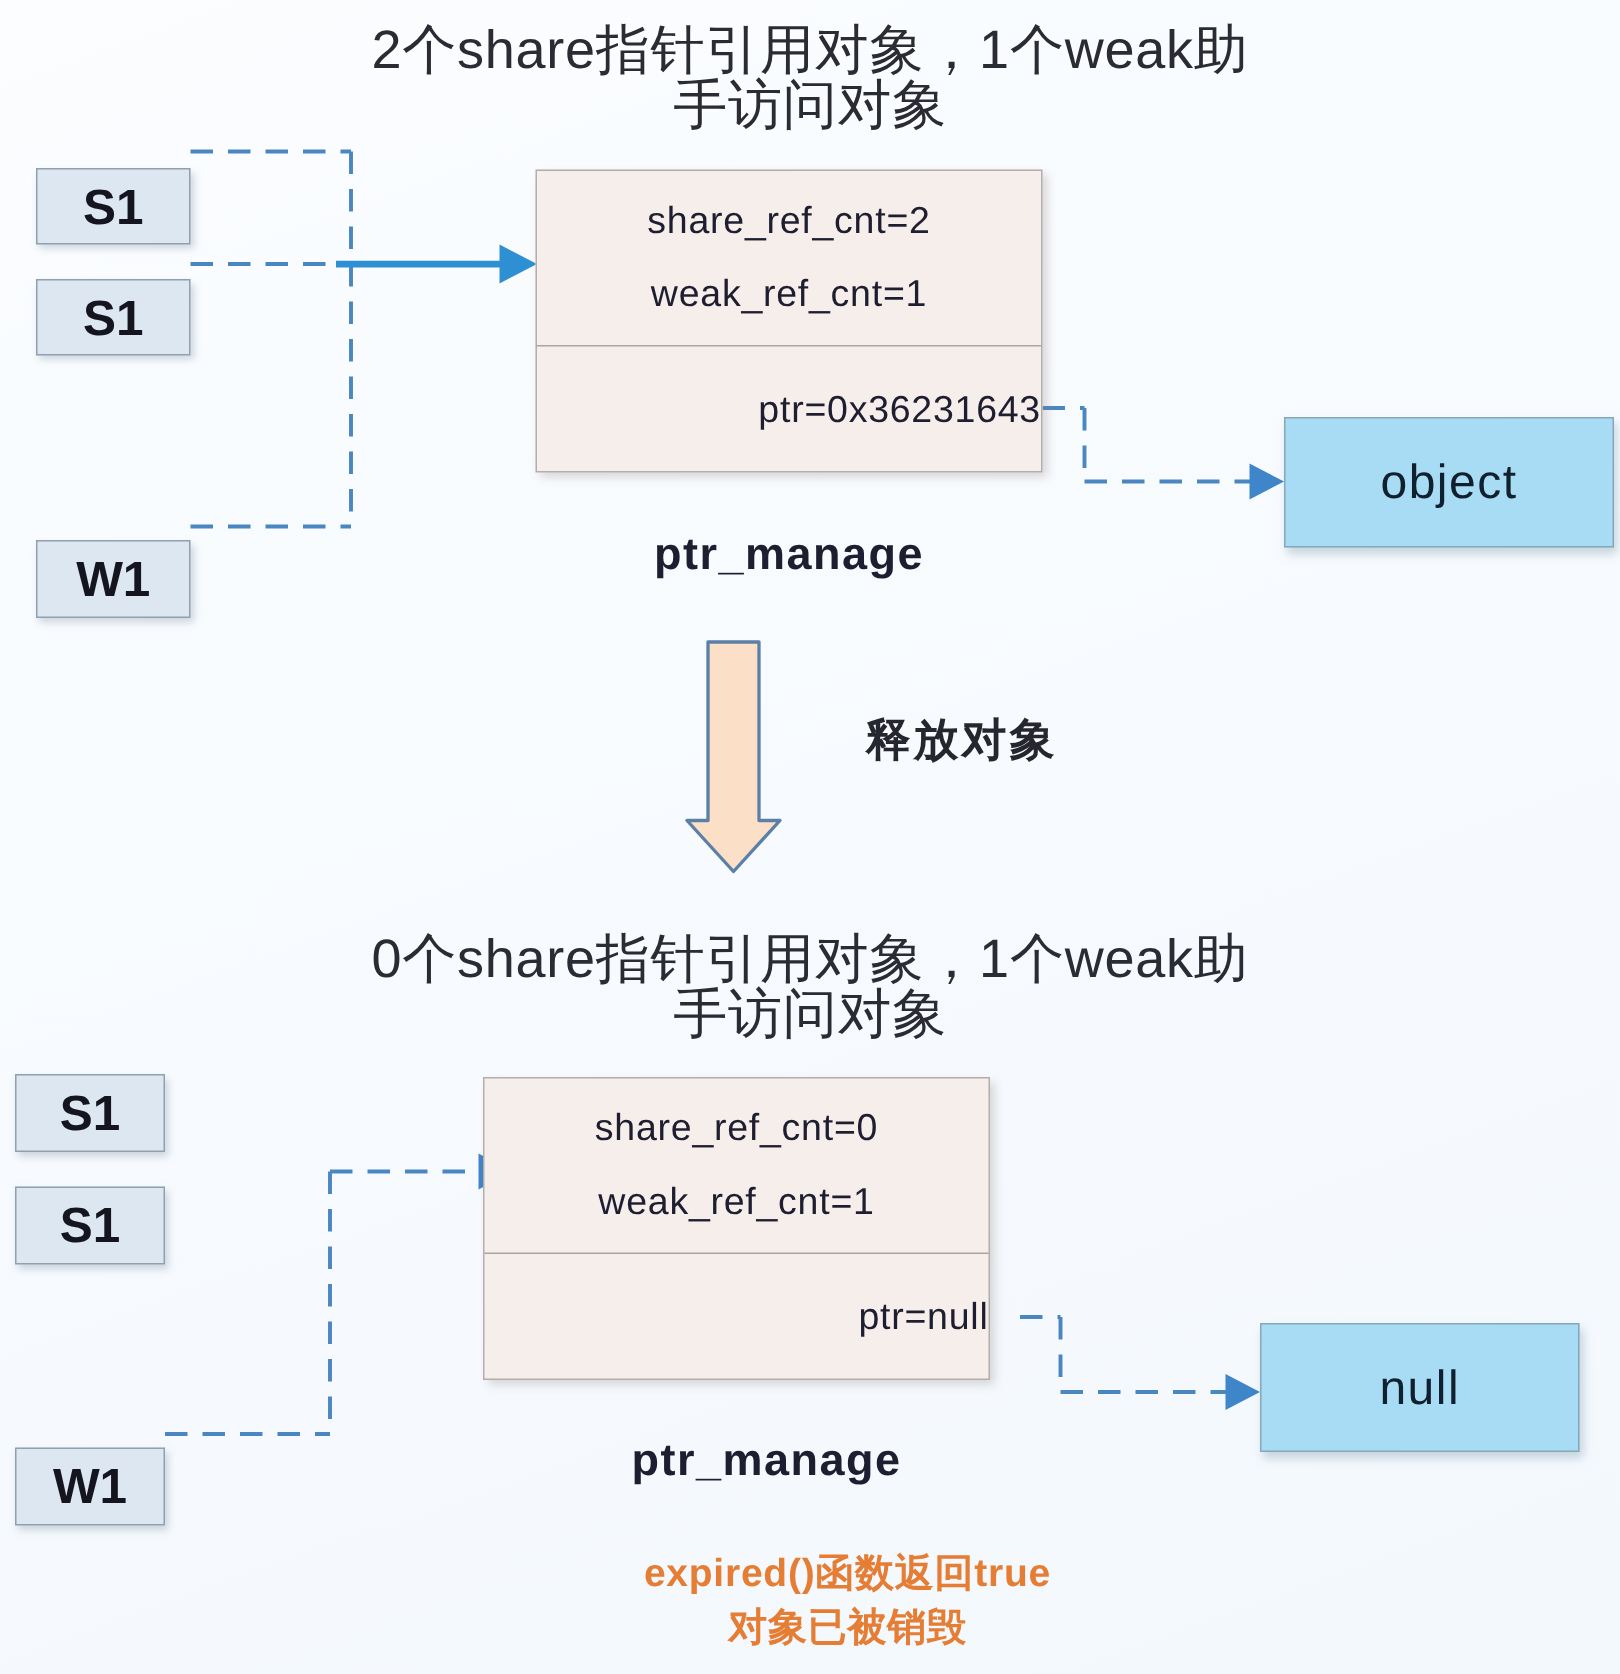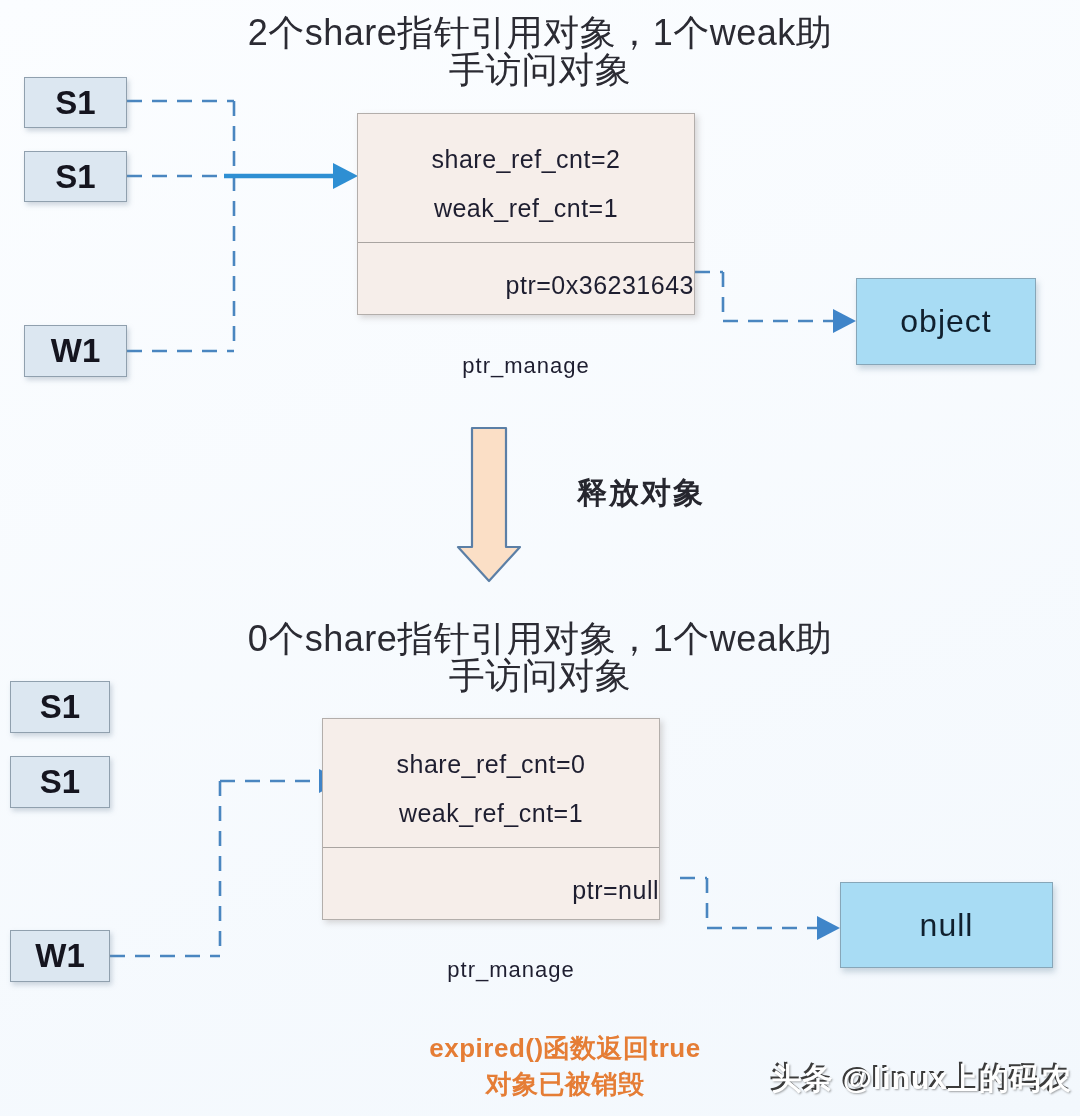--- a/index.html
+++ b/index.html
@@ -31,54 +31,54 @@
     position: absolute;
     background: #dce7f1;
     border: 1px solid #90a0ae;
     box-shadow: 2px 3px 5px rgba(120,140,160,0.35);
     display: flex;
     align-items: center;
     justify-content: center;
     font-size: 33px;
     font-weight: 600;
     color: #15151f;
+    margin-top: 35px;
   }
   .manage-box {
     position: absolute;
     width: 338px;
     height: 202px;
     background: #f6eeea;
     border: 1px solid #b3aeab;
     box-shadow: 3px 3px 6px rgba(140,130,125,0.3);
   }
   .manage-top {
     height: 117px;
     border-bottom: 1px solid #a9a4a1;
     display: flex;
     flex-direction: column;
     justify-content: space-evenly;
     align-items: center;
-    margin-top: 12px;
   }
   .manage-bottom {
     height: 84px;
     display: flex;
     align-items: center;
     justify-content: flex-end;
   }
   .manage-row {
     font-size: 25px;
     font-weight: 500;
     color: #1e1e30;
     letter-spacing: 0.5px;
   }
   .box-caption {
     position: absolute;
-    font-size: 22px;
-    font-weight: 400;
+    font-size: 30px;
+    font-weight: 700;
     color: #1e1e30;
     letter-spacing: 1px;
     transform: translateX(-50%);
     white-space: nowrap;
   }
   .target-box {
     position: absolute;
     background: #a8dcf4;
     border: 1px solid #87a6b8;
     box-shadow: 2px 4px 6px rgba(110,140,160,0.35);
@@ -170,21 +170,21 @@
     <div class="manage-top">
       <div class="manage-row">share_ref_cnt=2</div>
       <div class="manage-row">weak_ref_cnt=1</div>
     </div>
     <div class="manage-bottom">
       <div class="manage-row">ptr=0x36231643</div>
     </div>
   </div>
   <div class="box-caption" style="left:526px; top:353px;">ptr_manage</div>
 
-  <div class="target-box" style="left:856px; top:278px; width:180px; height:87px;">
+  <div class="target-box" style="left:856px; top:278px; width:220px; height:87px;">
     <span>object</span>
   </div>
 
   <div id="release-label">释放对象</div>
 
   <div class="title" style="left:240px; top:620px;">
     <span>0个share指针引用对象，1个weak助</span><br>
     <span>手访问对象</span>
   </div>
 
@@ -211,15 +211,14 @@
 
   <div class="target-box" style="left:840px; top:882px; width:213px; height:86px;text-align:center;">
     <span>null</span>
   </div>
 
   <div id="expired-note">
     <span>expired()函数返回true</span><br>
     <span>对象已被销毁</span>
   </div>
 
-  <div id="watermark">头条 @linux上的码农</div>
 
 </div>
 
 </body></html>

